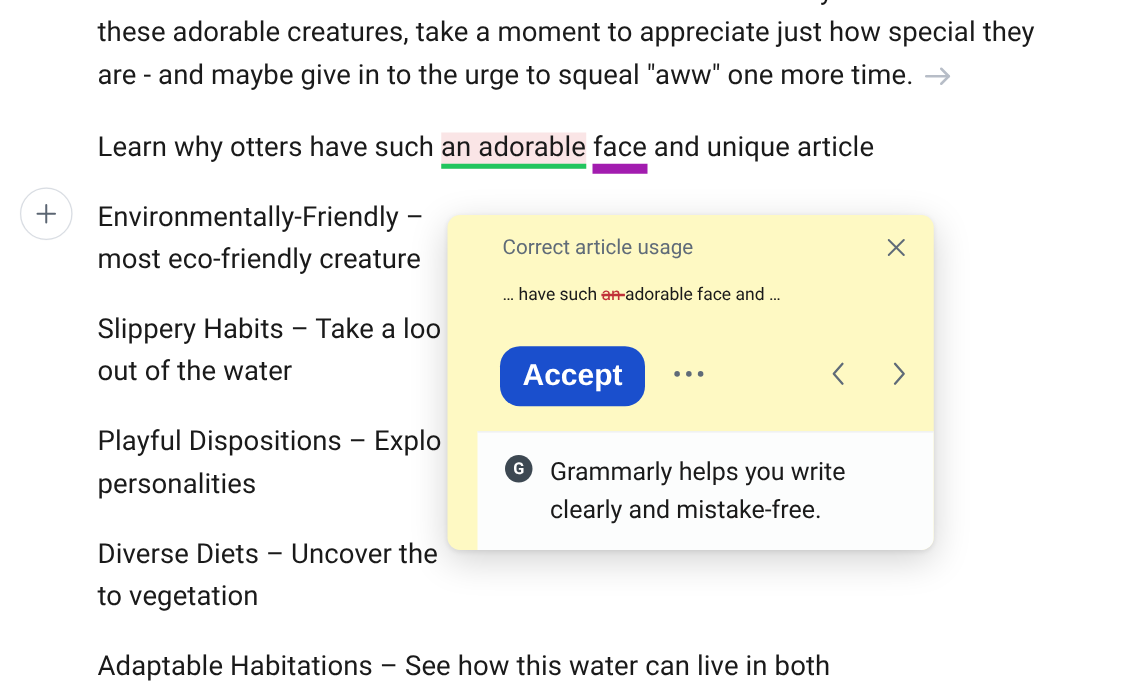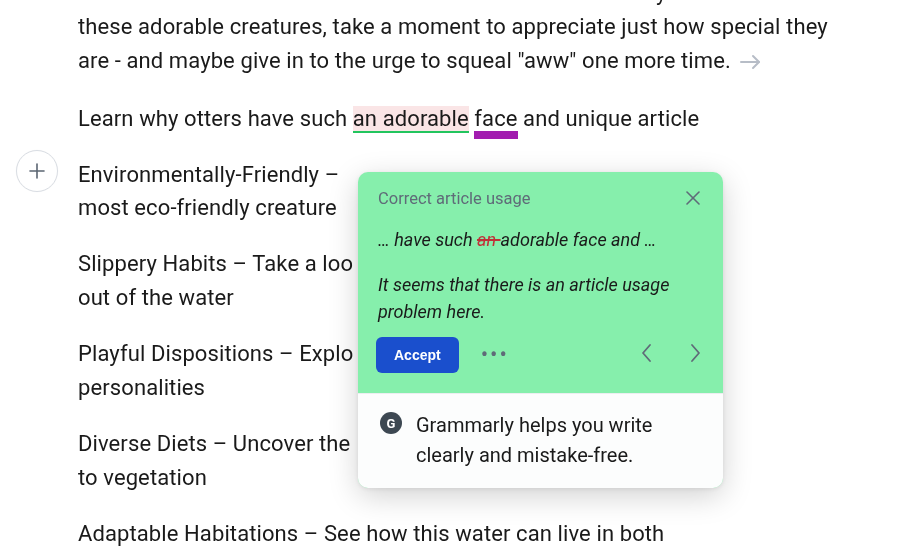--- a/index.html
+++ b/index.html
@@ -29,21 +29,21 @@
   }
   .para { margin: 0 0 22px 0; }
   .arrow-icon {
     display: inline-block;
     vertical-align: -2px;
     color: #b7bdc7;
     margin-left: 4px;
   }
   .hl {
     background: rgba(220, 80, 90, 0.15);
-    border-bottom: 2px solid #22c55e;
+    border-bottom: 4px solid #22c55e;
   }
   .ul-only {
     border-bottom: 8px solid #a21caf;
   }
 
   .add-btn {
     position: absolute;
     left: 16px;
     top: 150px;
     width: 40px;
@@ -56,67 +56,67 @@
     justify-content: center;
     color: #5b6572;
     box-shadow: 0 0 0 0.5px rgba(0,0,0,0.02);
   }
 
   .popup {
     position: absolute;
     left: 358px;
     top: 172px;
     width: 365px;
-    background: #86efac;
+    background: #fef9c3;
     border-radius: 10px;
     box-shadow: 0 8px 30px rgba(0,0,0,0.18), 0 1px 4px rgba(0,0,0,0.08);
     overflow: hidden;
+    padding-left: 24px;
   }
   .popup-header {
     display: flex;
     align-items: center;
     justify-content: space-between;
     padding: 16px 20px 4px 20px;
   }
   .popup-title {
     font-size: 16.5px;
     color: #5f6b78;
   }
   .close-btn {
     width: 20px; height: 20px;
     display:flex; align-items:center; justify-content:center;
     color:#5f6b78;
     cursor:pointer;
   }
   .popup-body {
     padding: 14px 20px 6px 20px;
-    font-size: 18px;
+    font-size: 14px;
     line-height: 1.5;
     color: #1a1a1a;
-    font-style: italic;
   }
   .suggestion-line { margin-bottom: 18px; }
   .strike {
     color: #c03138;
     text-decoration: line-through;
     text-decoration-thickness: 2px;
   }
   .popup-actions {
     display:flex;
     align-items:center;
     padding: 6px 18px 20px 18px;
     gap: 14px;
   }
   .accept-btn {
     background:#1a4fcd;
     color:#fff;
-    font-size:14px;
+    font-size:24px;
     font-weight:600;
     border:none;
-    border-radius:6px;
+    border-radius:16px;
     padding:10px 18px;
     cursor:pointer;
   }
   .dismiss-btn {
     background:none; border:none;
     color:#5f6b78;
     font-size:18px;
     cursor:pointer;
     padding:8px 6px;
   }
@@ -206,21 +206,20 @@
             <line x1="1" y1="1" x2="13" y2="13"></line>
             <line x1="13" y1="1" x2="1" y2="13"></line>
           </svg>
       </div>
     </div>
 
     <div class="popup-body">
       <div class="suggestion-line">
         <span>… have such </span><span class="strike">an </span><span>adorable face and …</span>
       </div>
-      <div>It seems that there is an article usage problem here.</div>
     </div>
 
     <div class="popup-actions">
       <button class="accept-btn">Accept</button>
       <div class="more-dots">
         <span>•••</span>
       </div>
       <div class="nav-arrows">
         <div class="nav-arrow">
           <svg width="12" height="20" viewBox="0 0 12 20" fill="none" stroke="currentColor" stroke-width="1.8" stroke-linecap="round" stroke-linejoin="round">

